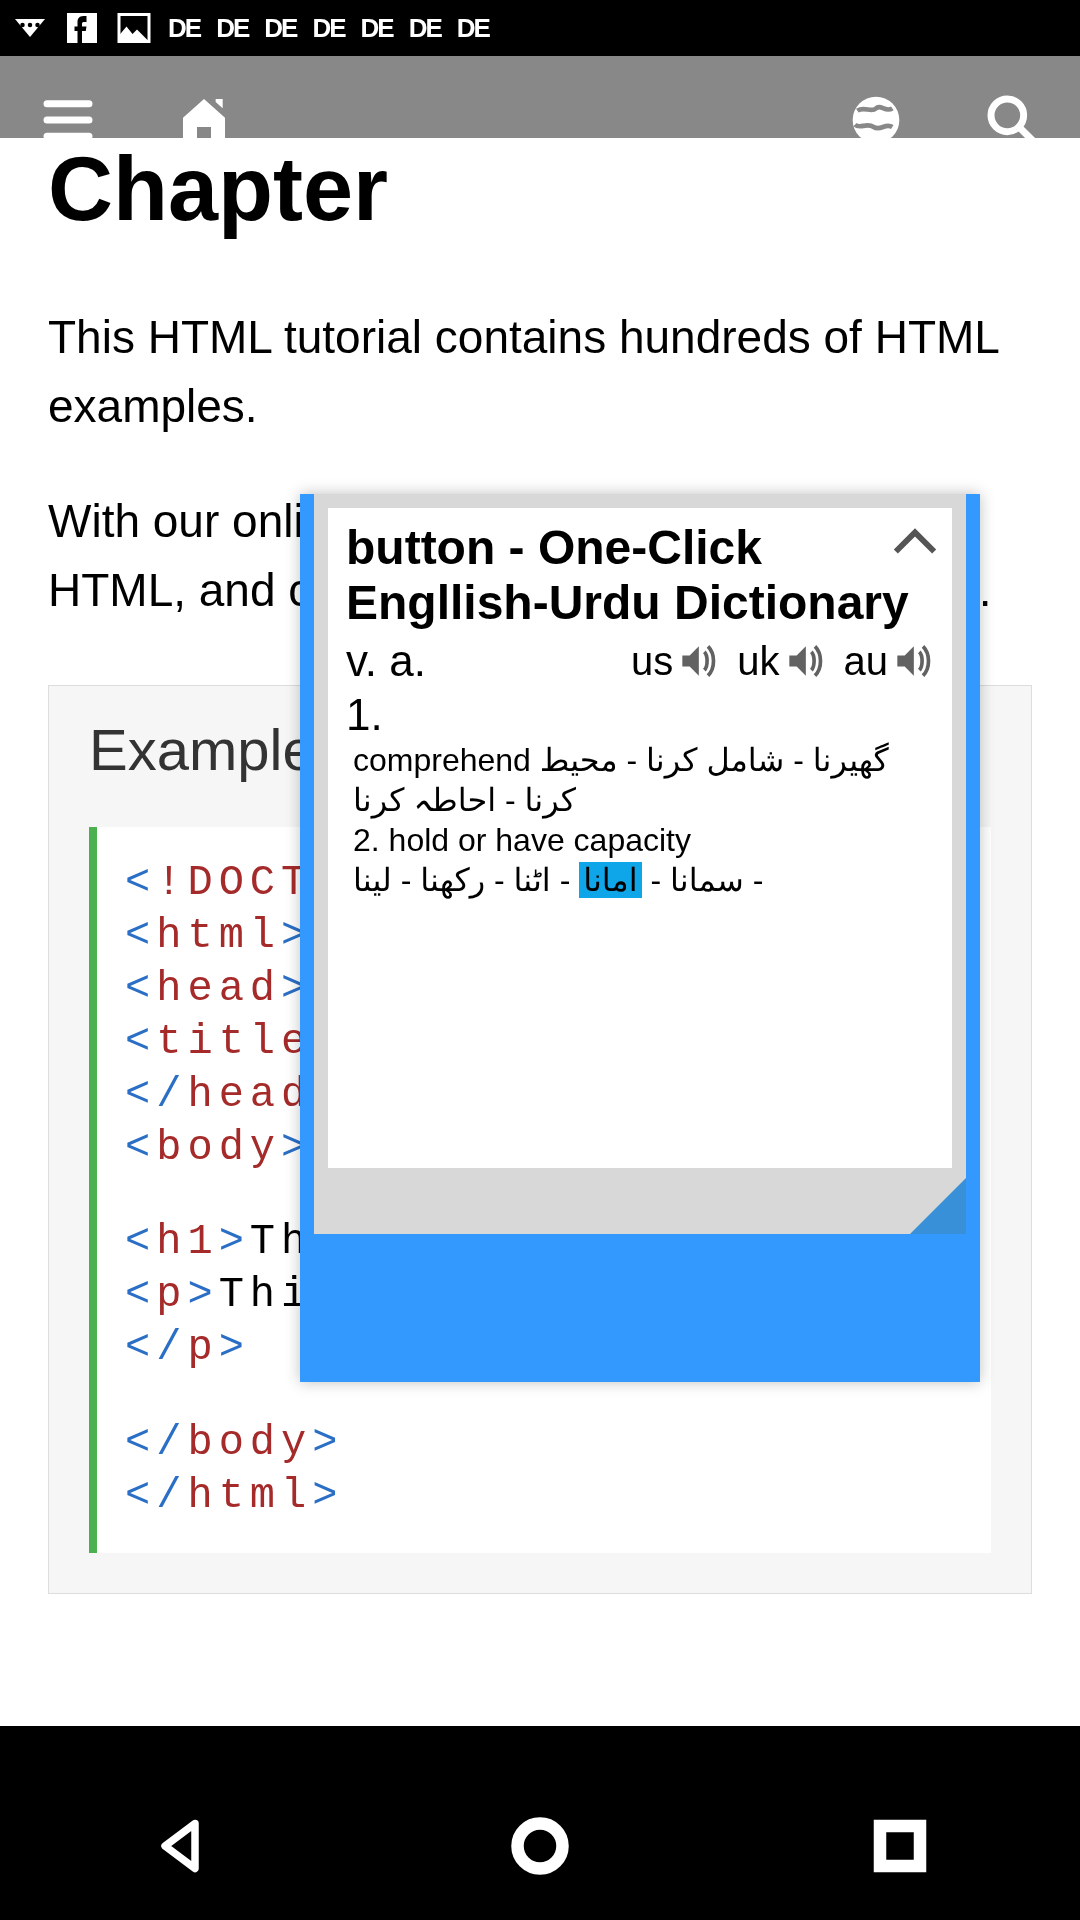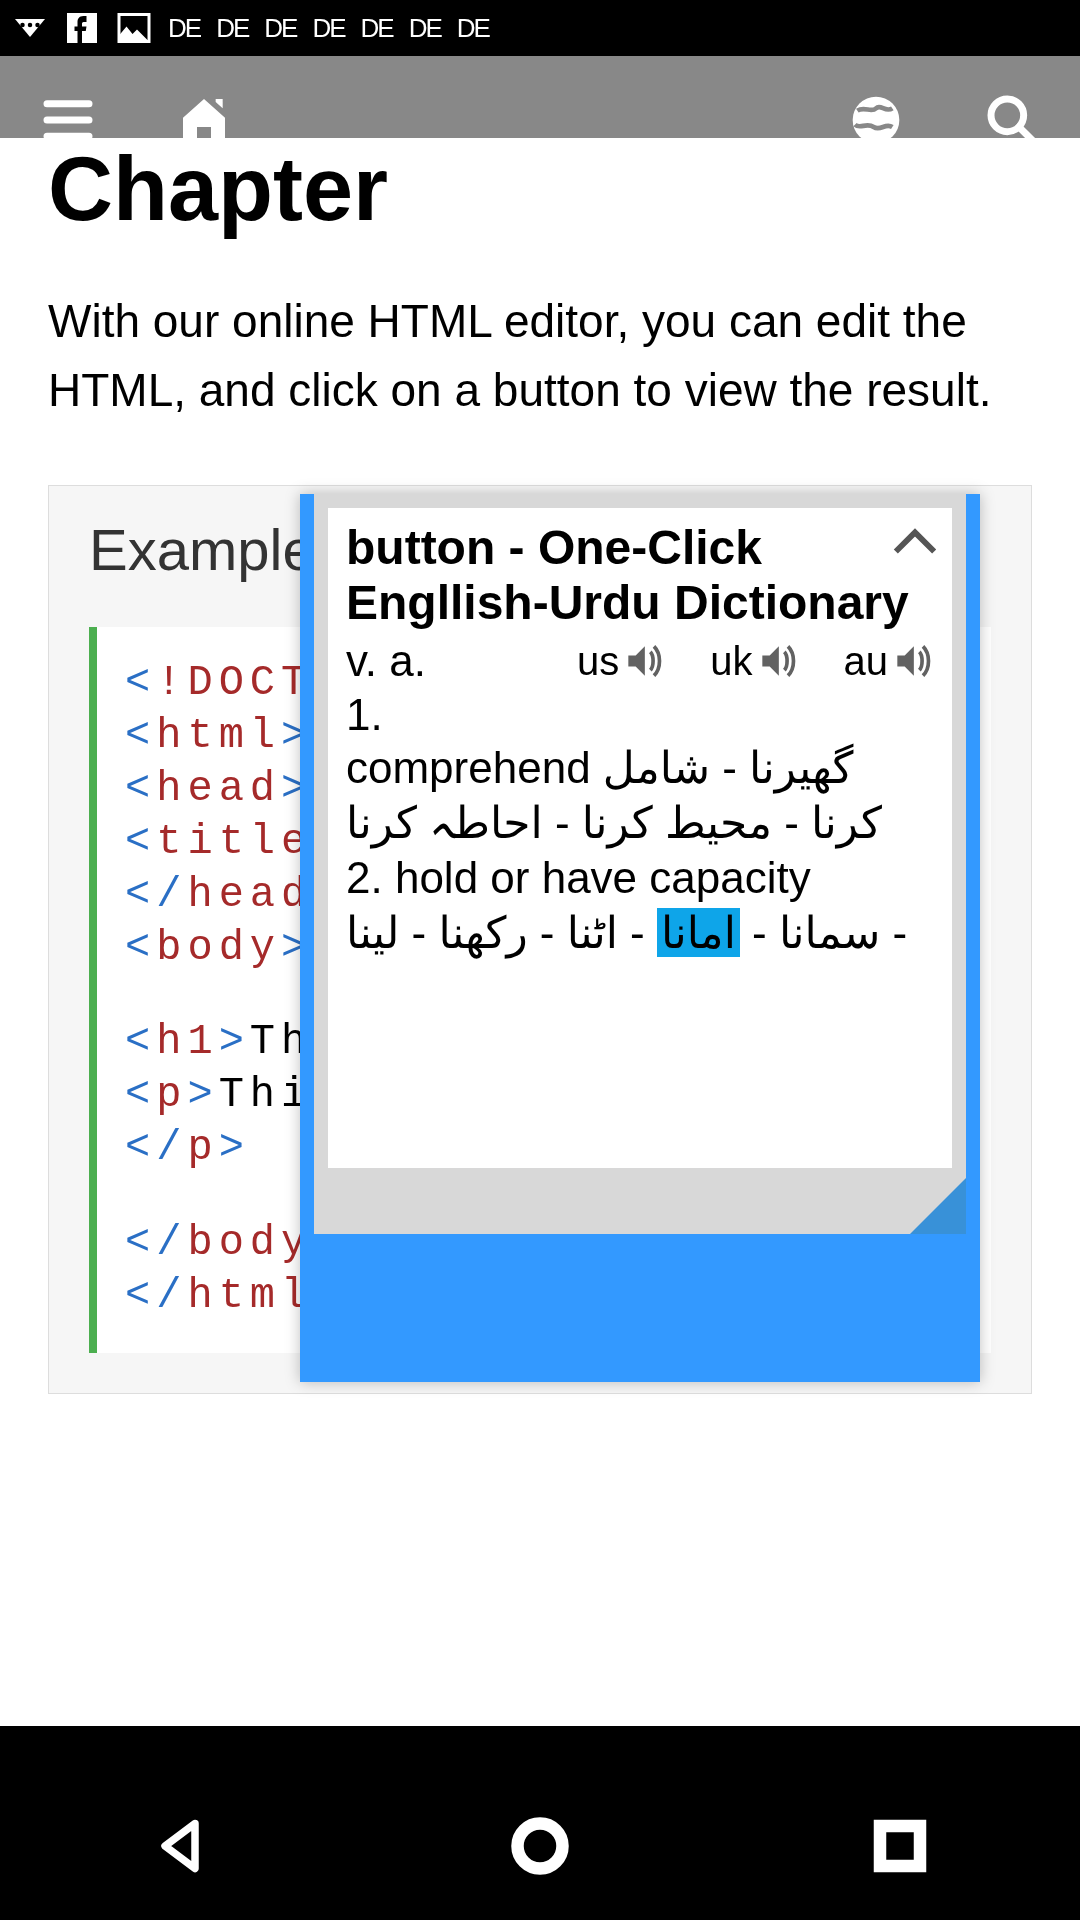--- a/index.html
+++ b/index.html
@@ -17,21 +17,21 @@
     display: flex;
     align-items: center;
     justify-content: space-between;
     padding: 0 12px;
     color: #fff;
   }
   .status-left { display: flex; align-items: center; gap: 16px; }
   .status-right { display: flex; align-items: center; gap: 10px; }
   .status-icon { width: 36px; height: 36px; fill: #fff; }
   .status-time { font-size: 38px; font-weight: 500; }
-  .de-icon { font-size: 26px; font-weight: normal; letter-spacing: -2px; text-align: right; }
+  .de-icon { font-size: 26px; font-weight: bold; letter-spacing: -2px; text-align: right; }
   .app-bar {
     height: 128px;
     background: #888;
     display: flex;
     align-items: center;
     justify-content: space-between;
     padding: 0 40px;
   }
   .app-bar-left, .app-bar-right { display: flex; align-items: center; gap: 80px; }
   .app-bar-icon { width: 56px; height: 56px; fill: #fff; }
@@ -140,28 +140,28 @@
     align-items: center;
     gap: 18px;
     margin-top: 6px;
   }
   .pos-label { font-size: 44px; }
   .pron-btn {
     display: flex;
     align-items: center;
     font-size: 40px;
     color: #000;
-    margin-left: 27px;
   }
   .speaker-icon { width: 44px; height: 44px; fill: #626262; margin-left: 2px; }
   .def-num { font-size: 44px; margin-top: 4px; }
   .def-text {
-    font-size: 44px;
+    font-size: 32px;
     line-height: 1.25;
     direction: ltr;
+    margin-left: 7px;
   }
   .highlight {
     background: #0ea5e9;
     padding: 0 4px;
   }
   .corner-triangle {
     position: absolute;
     bottom: 0;
     right: 0;
     width: 0;
@@ -228,20 +228,21 @@
       </svg>
     <svg class="app-bar-icon" viewBox="0 0 24 24">
         <circle cx="10" cy="10" r="7" fill="none" stroke="#fff" stroke-width="3"></circle>
         <line x1="15" y1="15" x2="22" y2="22" stroke="#fff" stroke-width="3" stroke-linecap="round"></line>
       </svg>
   </div>
 </div>
 
 <div class="content">
   <div class="partial-heading">Chapter</div>
+  <p class="paragraph">This HTML tutorial contains hundreds of HTML examples.</p>
   <p class="paragraph2">With our online HTML editor, you can edit the HTML, and click on a button to view the result.</p>
 
   <div class="example-box">
     <div class="example-title">Example</div>
     <div class="code-block">
       <div><span class="bracket">&lt;</span><span class="tag">!DOCTYPE</span> <span style="color:#b00">html</span><span class="bracket">&gt;</span></div>
       <div><span class="bracket">&lt;</span><span class="tag">html</span><span class="bracket">&gt;</span></div>
       <div><span class="bracket">&lt;</span><span class="tag">head</span><span class="bracket">&gt;</span></div>
       <div><span class="bracket">&lt;</span><span class="tag">title</span><span class="bracket">&gt;</span></div>
       <div><span class="bracket">&lt;/</span><span class="tag">head</span><span class="bracket">&gt;</span></div>

